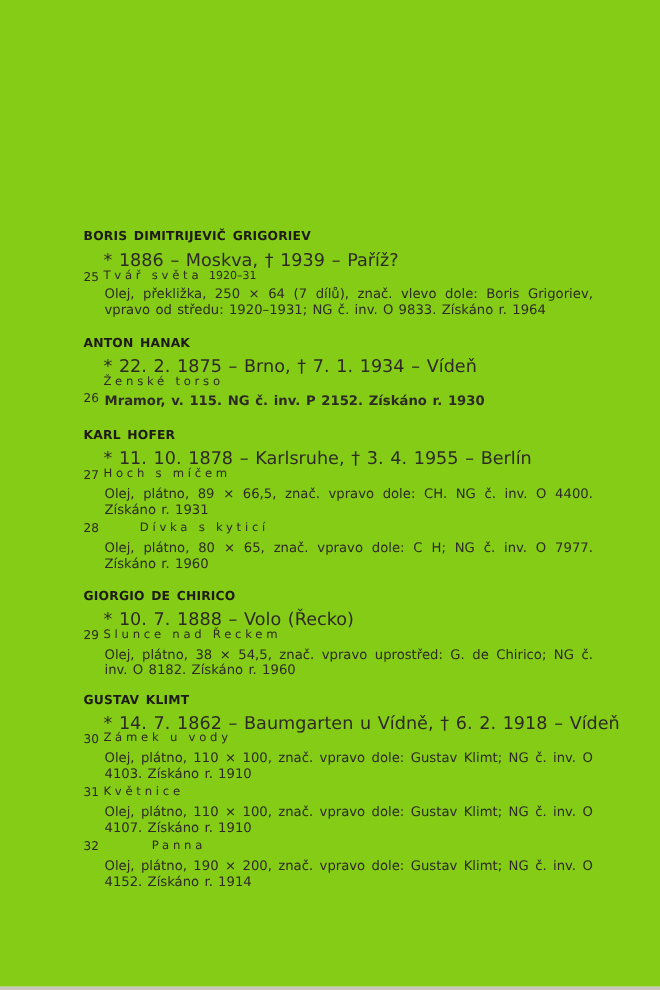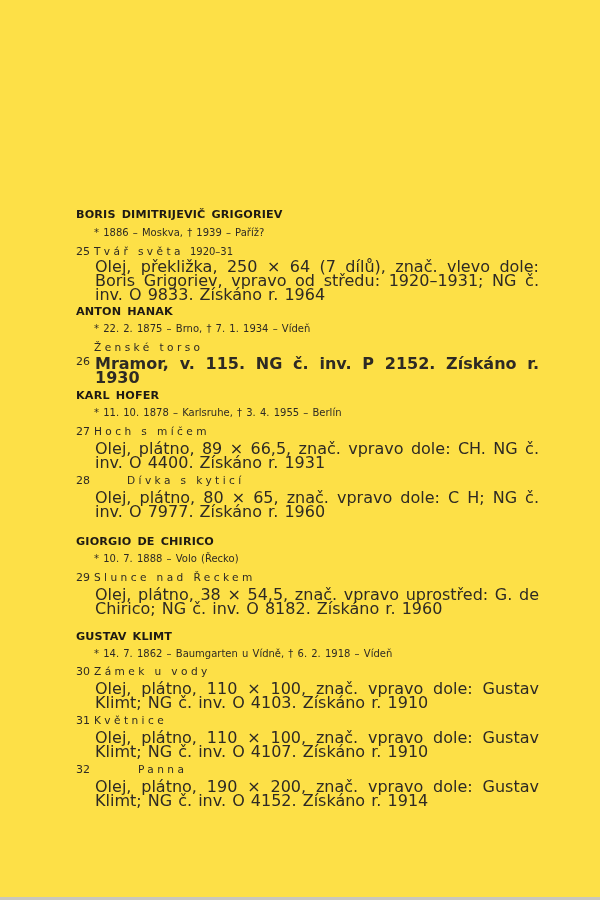--- a/index.html
+++ b/index.html
@@ -13,21 +13,21 @@
       position: relative;
       overflow: hidden;
       font-family: "DejaVu Sans", sans-serif;
       color: #2a2620;
     }
     .page {
       position: absolute;
       left: 0; top: 0;
       width: 600px;
       height: 897px;
-      background: #fde047;
+      background: #84cc16;
     }
     .bottom-strip {
       position: absolute;
       left: 0; top: 897px;
       width: 600px; height: 3px;
       background: #c9c7bd;
     }
     .abs {
       position: absolute;
       white-space: nowrap;
@@ -35,21 +35,21 @@
     .artist {
       left: 76px;
       font-size: 11.2px;
       font-weight: bold;
       letter-spacing: 0.15px;
       word-spacing: 2px;
       color: #1e1a14;
     }
     .dates {
       left: 94px;
-      font-size: 10px;
+      font-size: 16px;
       color: #2e2a24;
       word-spacing: 1px;
     }
     .item-num {
       left: 76px;
       font-size: 11px;
       color: #2e2a24;
     }
     .item-title {
       left: 94px;
@@ -59,21 +59,21 @@
     }
     .item-year {
       font-size: 10px;
       color: #2e2a24;
       letter-spacing: 0;
       margin-top: 35px;
     }
     .desc {
       left: 95px;
       width: 444px;
-      font-size: 16px;
+      font-size: 12px;
       line-height: 14px;
       color: #2e2a24;
       white-space: normal;
       text-align: justify;
       text-align-last: left;
       word-spacing: 1px;
     }
   </style>
 </head>
 <body>

